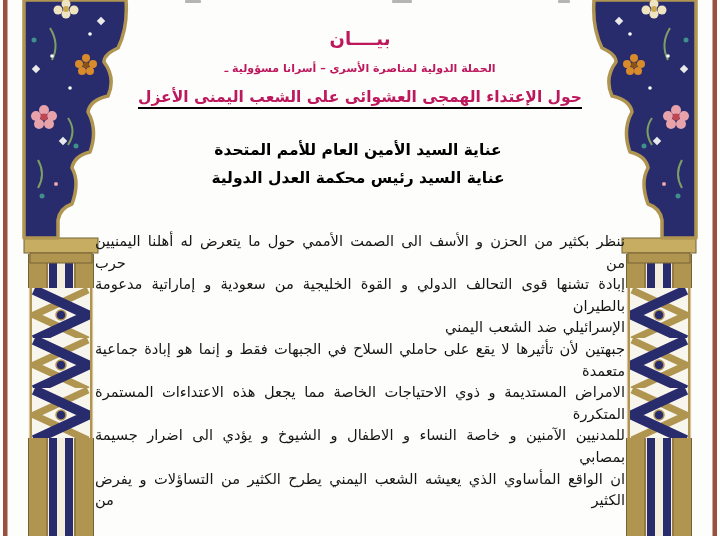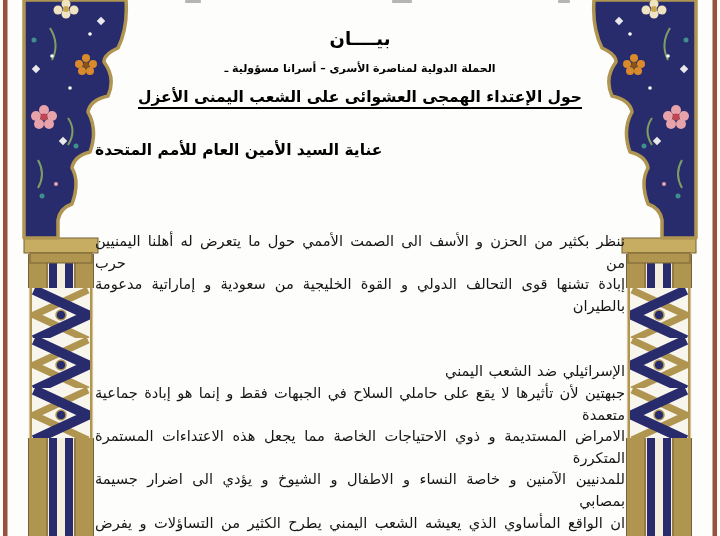--- a/index.html
+++ b/index.html
@@ -13,30 +13,30 @@
   .b-side{position:absolute;top:0;width:130px;height:536px;}
   .b-left{left:0;}
   .b-right{right:0;transform:scaleX(-1);}
   
   .remnant{position:absolute;top:0;height:3px;background:#8f8f8f;opacity:.65;border-radius:1px;}
   .r1{left:185px;width:16px;}
   .r2{left:392px;width:20px;}
   .r3{left:558px;width:12px;}
   
   .content{position:absolute;left:95px;right:95px;top:0;bottom:0;direction:rtl;}
-  .title-block{position:absolute;top:24px;left:0;right:0;text-align:center;font-weight:bold;color:#000000;}
+  .title-block{position:absolute;top:24px;left:0;right:0;text-align:center;font-weight:bold;color:#be185d;}
   .doc-title{font-size:18px;line-height:30px;letter-spacing:1px;}
   .doc-subtitle{font-size:11px;line-height:29px;}
   .doc-subject{font-size:15.5px;line-height:29px;text-align:center;}
   .doc-subject span{border-bottom:2px solid #000;padding-bottom:1px;}
-  .addressees{position:absolute;top:136px;right:4px;left:0;text-align:left;
+  .addressees{position:absolute;top:136px;right:4px;left:0;text-align:center;
     font-weight:bold;font-size:15.5px;line-height:28px;color:#000;}
   .body-text{position:absolute;top:230px;left:0;right:0;font-size:14.6px;line-height:21.6px;color:#151515;}
   .bl{text-align:justify;text-align-last:justify;word-spacing:1px;}
-  .bl.short{text-align:right;text-align-last:auto;margin-top:44px;}
+  .bl.short{text-align:right;text-align-last:auto;}
 </style>
 </head>
 <body>
 
 <svg width="0" height="0" style="position:absolute" aria-hidden="true">
   <defs>
     <pattern id="knot" x="32" y="288" width="58" height="50" patternUnits="userSpaceOnUse">
       <path d="M56,2 L2,27 L56,52" stroke="#b09551" stroke-width="7" fill="none"></path>
       <path d="M2,2 L56,27 L2,52" stroke="#282c6d" stroke-width="10" fill="none"></path>
       <circle cx="29" cy="27" r="5" fill="#282c6d" stroke="#b09551" stroke-width="1.5"></circle>
@@ -124,20 +124,21 @@
     <div class="title-block">
       <div class="doc-title">بيــــان</div>
       <div class="doc-subtitle">الحملة الدولية لمناصرة الأسرى – أسرانا مسؤولية ـ</div>
       <div class="doc-subject">
         <span>حول الإعتداء الهمجى العشوائى على الشعب اليمنى الأعزل</span>
       </div>
     </div>
 
     <div class="addressees">
       <div>عناية السيد الأمين العام للأمم المتحدة</div>
+      <div>عناية السيد رئيس محكمة العدل الدولية</div>
     </div>
 
     <div class="body-text">
       <div class="bl">ننظر بكثير من الحزن و الأسف الى الصمت الأممي حول ما يتعرض له أهلنا اليمنيين من حرب</div>
       <div class="bl">إبادة تشنها قوى التحالف الدولي و القوة الخليجية من سعودية و إماراتية مدعومة بالطيران</div>
       <div class="bl short">الإسرائيلي ضد الشعب اليمني</div>
       <div class="bl">جبهتين لأن تأثيرها لا يقع على حاملي السلاح في الجبهات فقط و إنما هو إبادة جماعية متعمدة</div>
       <div class="bl">الامراض المستديمة و ذوي الاحتياجات الخاصة مما يجعل هذه الاعتداءات المستمرة المتكررة</div>
       <div class="bl">للمدنيين الآمنين و خاصة النساء و الاطفال و الشيوخ و يؤدي الى اضرار جسيمة بمصابي</div>
       <div class="bl">ان الواقع المأساوي الذي يعيشه الشعب اليمني يطرح الكثير من التساؤلات و يفرض الكثير من</div>

